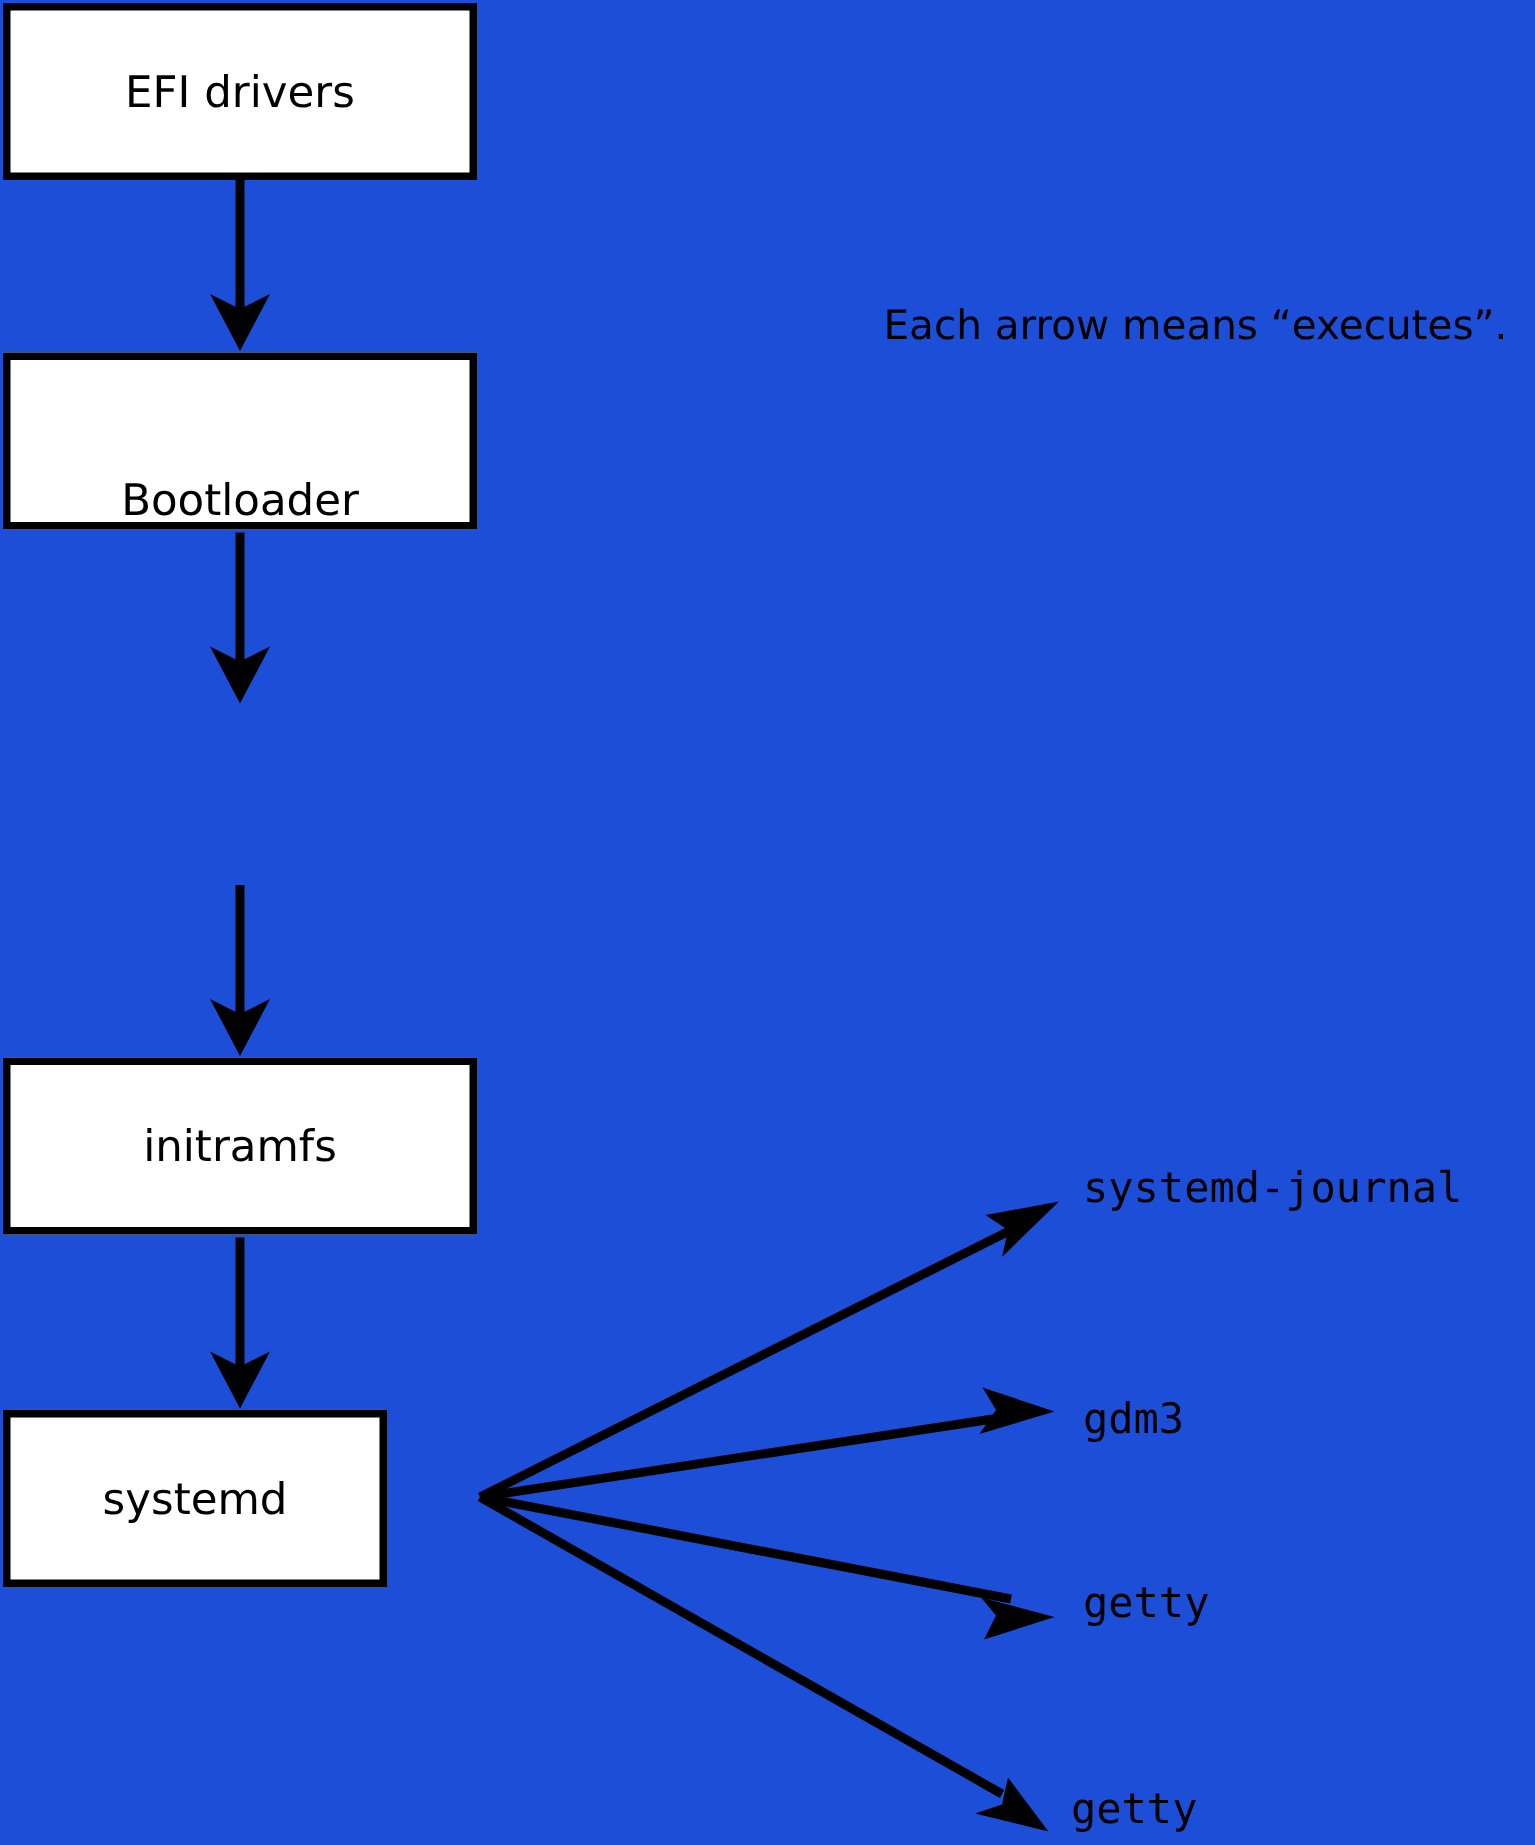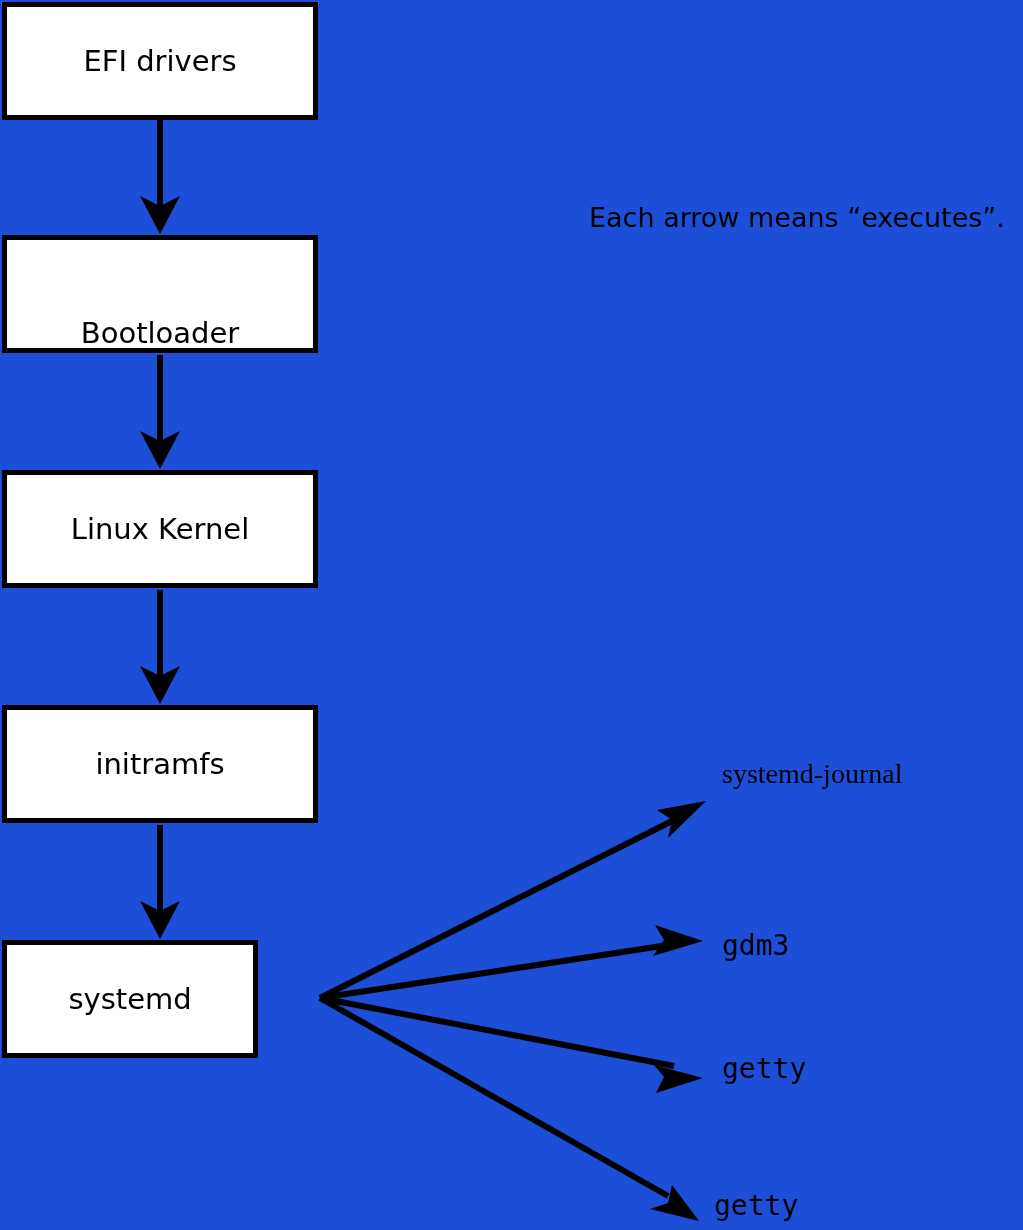--- a/index.html
+++ b/index.html
@@ -101,30 +101,27 @@
       <path d="M 699 1221 L 650 1209 L 668 1203 L 672 1185 Z" fill="#000000"></path>
     </g>
   </svg>
 
   <div class="stage-box" style="left:2px; top:2px; width:316px; height:118px;">
     <span class="stage-label">EFI drivers</span>
   </div>
   <div class="stage-box" style="left:2px; top:235px; width:316px; height:118px;align-items:flex-end;">
     <span class="stage-label">Bootloader</span>
   </div>
-  <div class="stage-box" style="left:2px; top:470px; width:316px; height:118px;">
-    <span class="stage-label">Linux Kernel</span>
-  </div>
   <div class="stage-box" style="left:2px; top:705px; width:316px; height:118px;text-align:center;">
     <span class="stage-label">initramfs</span>
   </div>
   <div class="stage-box" style="left:2px; top:940px; width:256px; height:118px;">
     <span class="stage-label">systemd</span>
   </div>
 
   <div class="caption" style="left:589px; top:164px;margin-top:40px;">Each arrow means “executes”.</div>
 
-  <div class="leaf-label" style="left:722px; top:760px;font-family:Liberation Serif, serif;">systemd-journal</div>
+  <div class="leaf-label" style="left:722px; top:778px;">systemd-journal</div>
   <div class="leaf-label" style="left:722px; top:932px;">gdm3</div>
   <div class="leaf-label" style="left:722px; top:1055px;">getty</div>
   <div class="leaf-label" style="left:714px; top:1192px;">getty</div>
 
 </div>
 
 </body></html>

